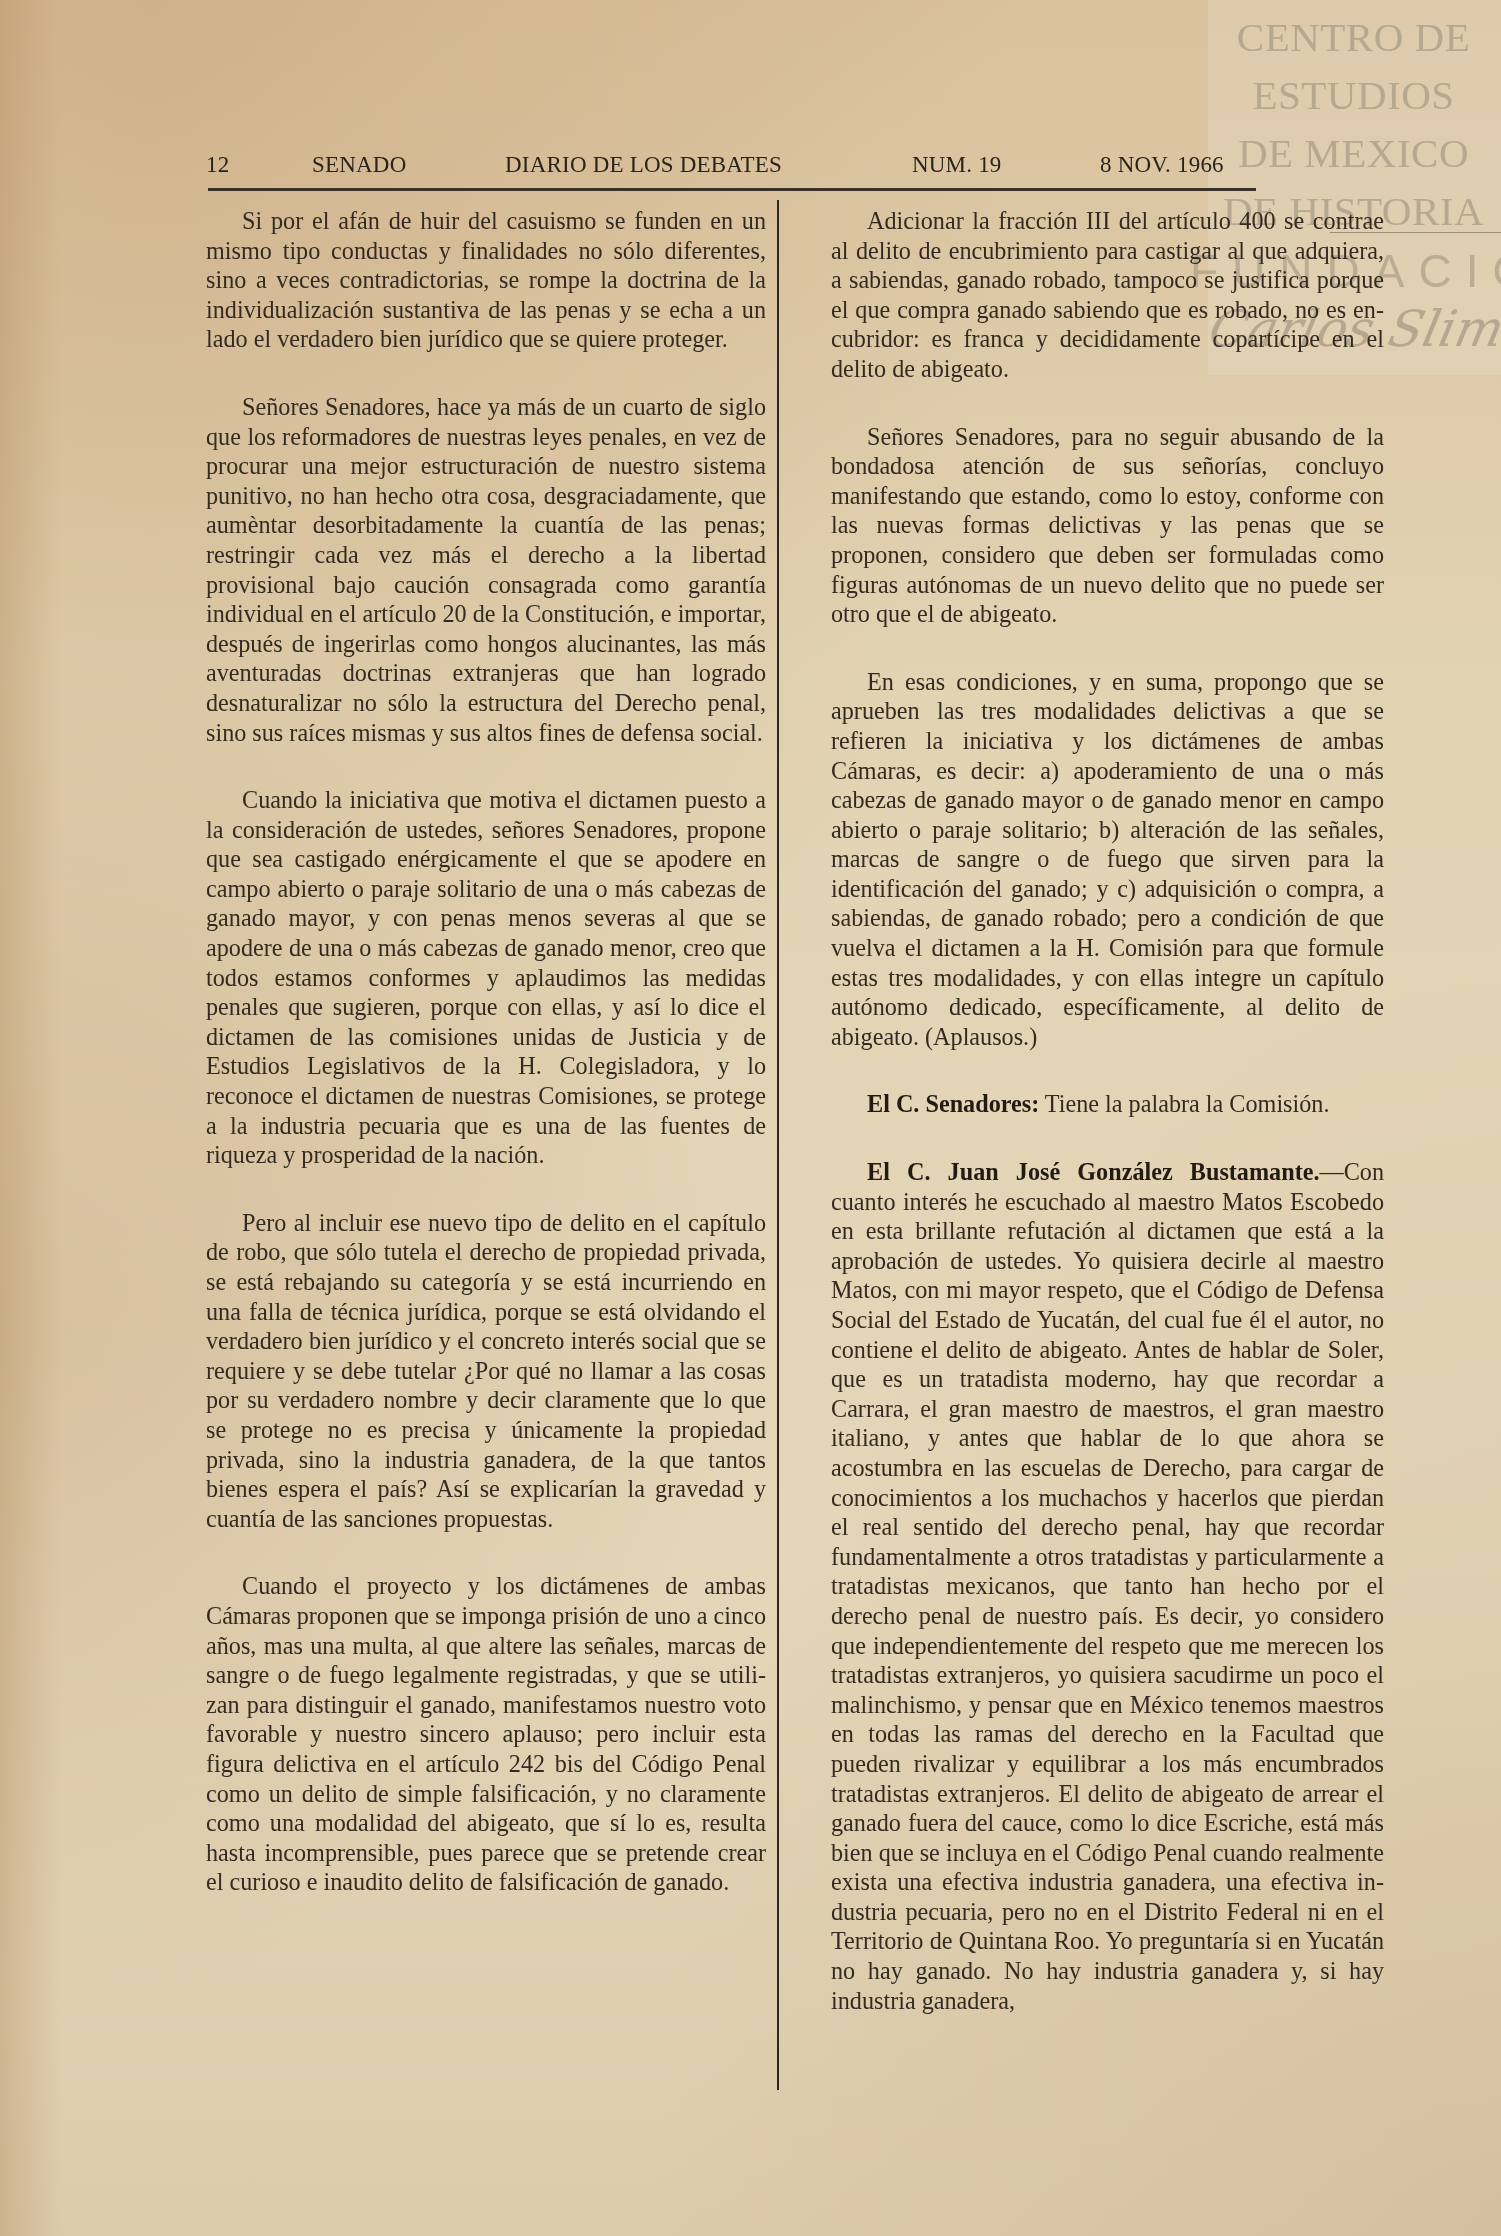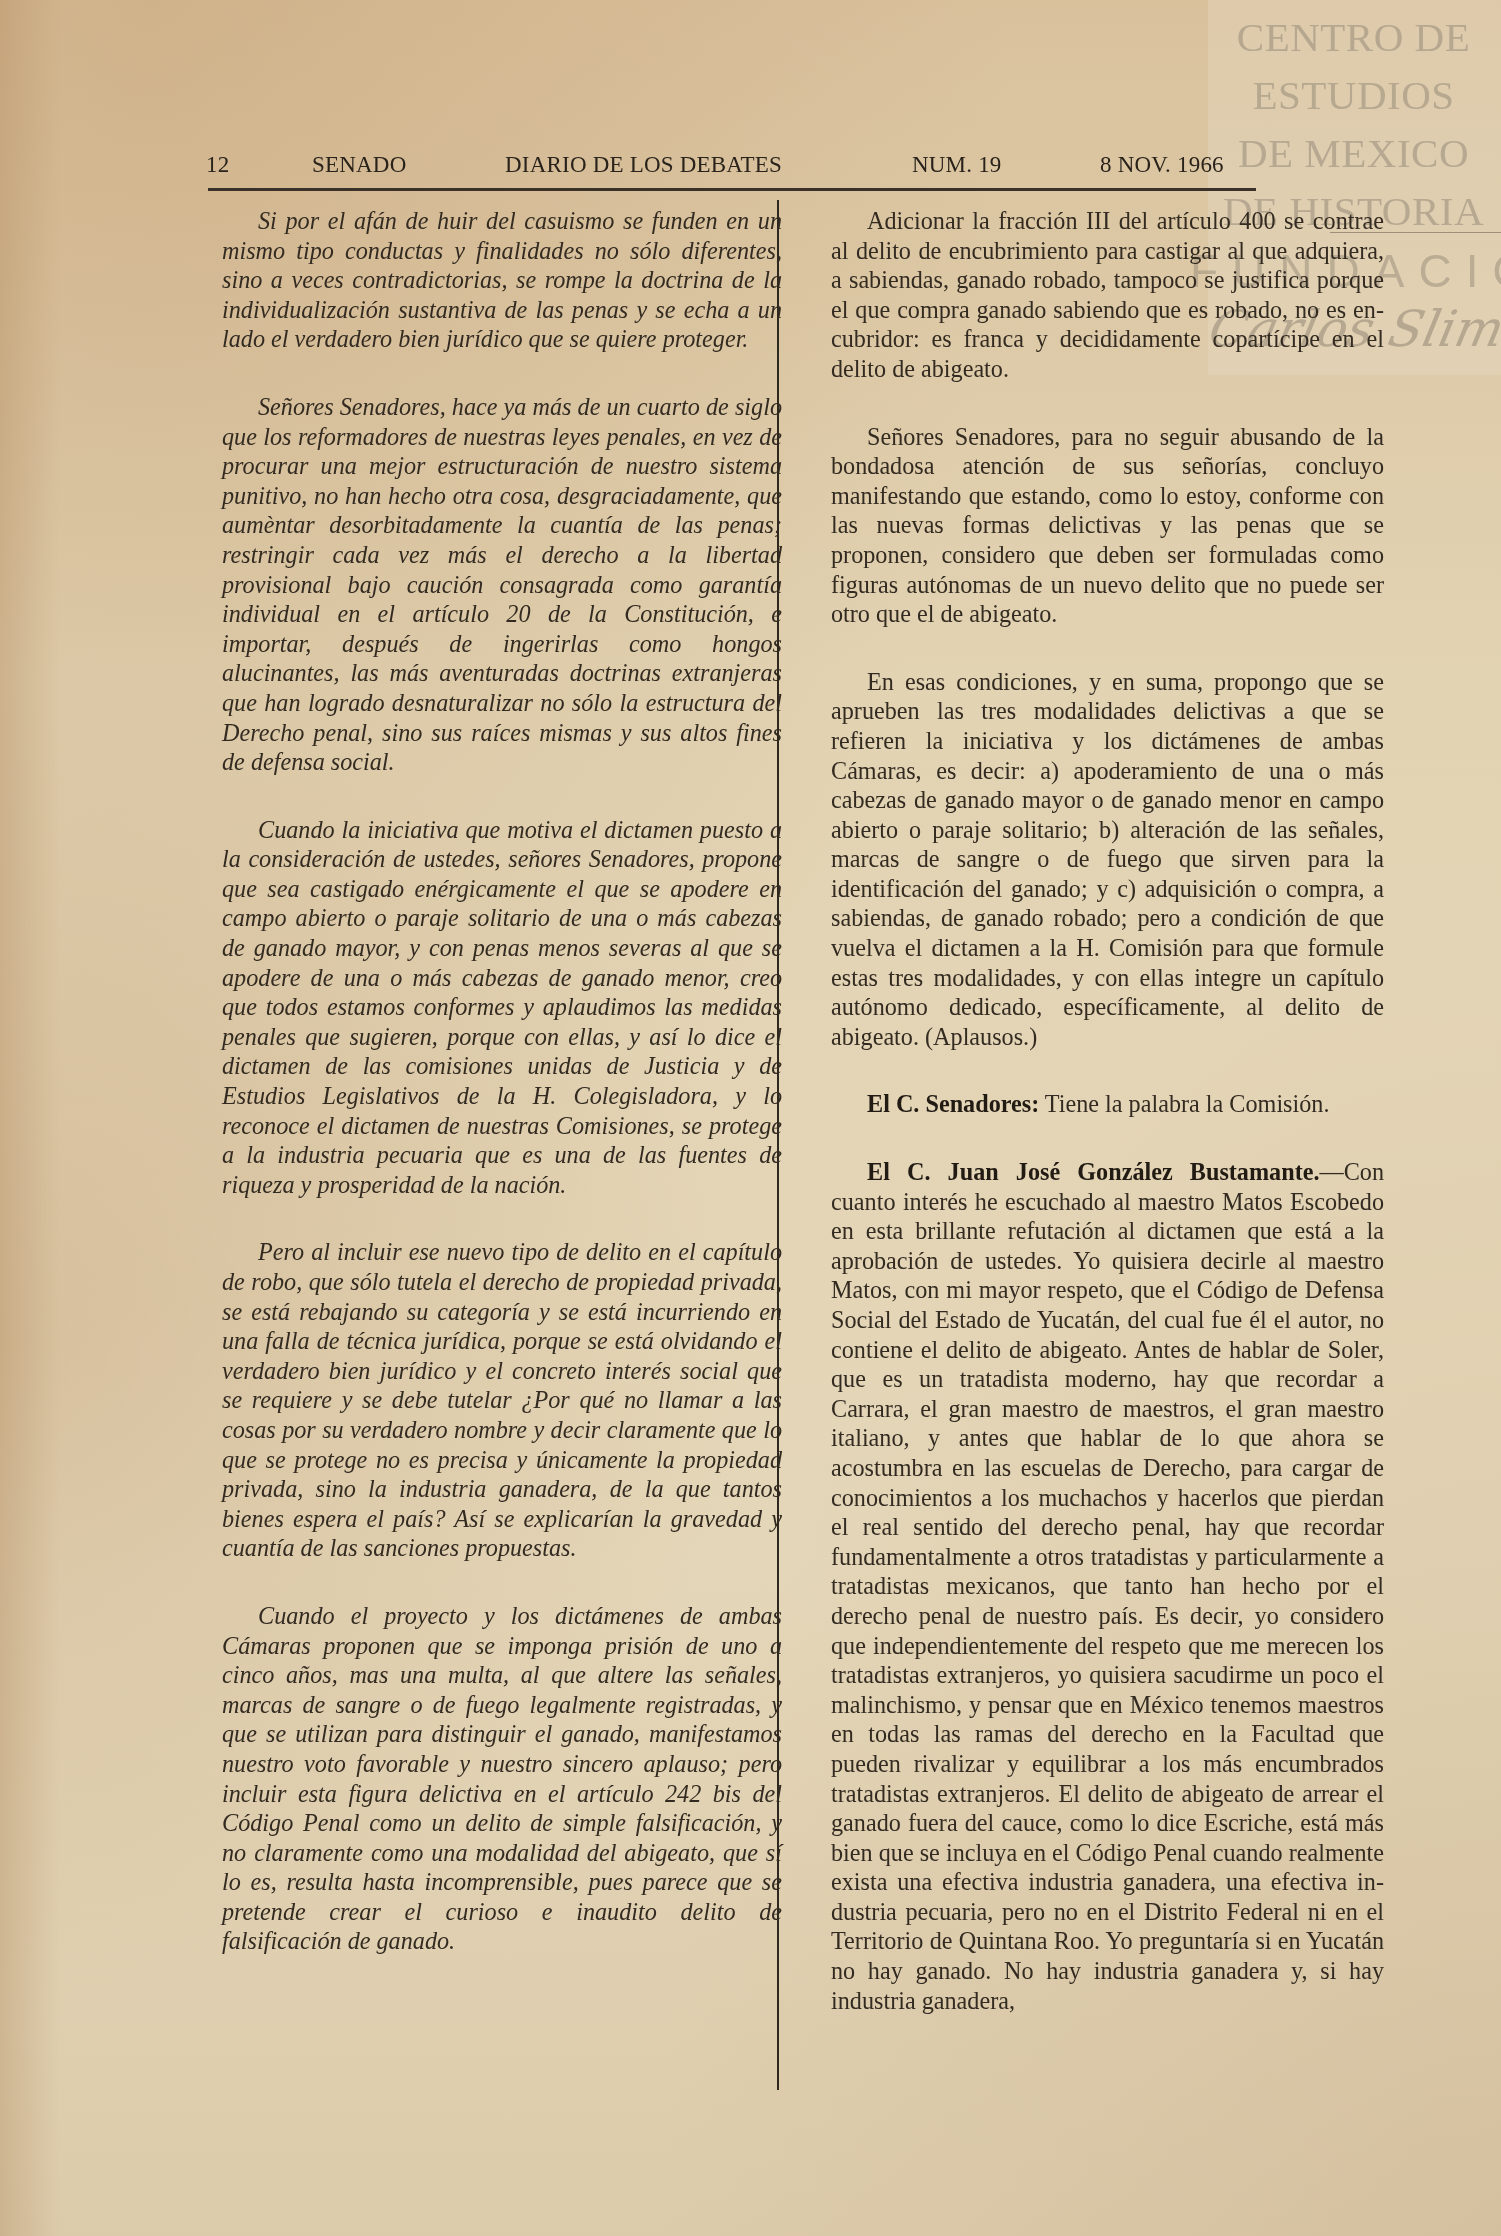--- a/index.html
+++ b/index.html
@@ -38,21 +38,21 @@
     position: absolute; left: 208px; top: 188px; width: 1048px; height: 0;
     border-top: 3px solid #3a3128;
   }
   
   .column {
     position: absolute; top: 206px;
     font-size: 24.2px; line-height: 29.6px;
     text-align: justify; hyphens: manual;
     color: #332b21;
   }
-  .col-left { left: 222px; width: 560px; font-style: italic; }
+  .col-left { left: 206px; width: 560px; }
   .col-right { left: 784px; width: 553px; margin-left: 47px; }
   .column p { margin: 0 0 38px 0; text-indent: 36px; }
   .column p .speaker { font-weight: bold; color: #221b14; }
   .col-divider {
     position: absolute; left: 777px; top: 200px; width: 0; height: 1890px;
     border-left: 2px solid #2f281f;
   }
   
   .wm-box {
     position: absolute; left: 1208px; top: 0; width: 293px; height: 375px;

